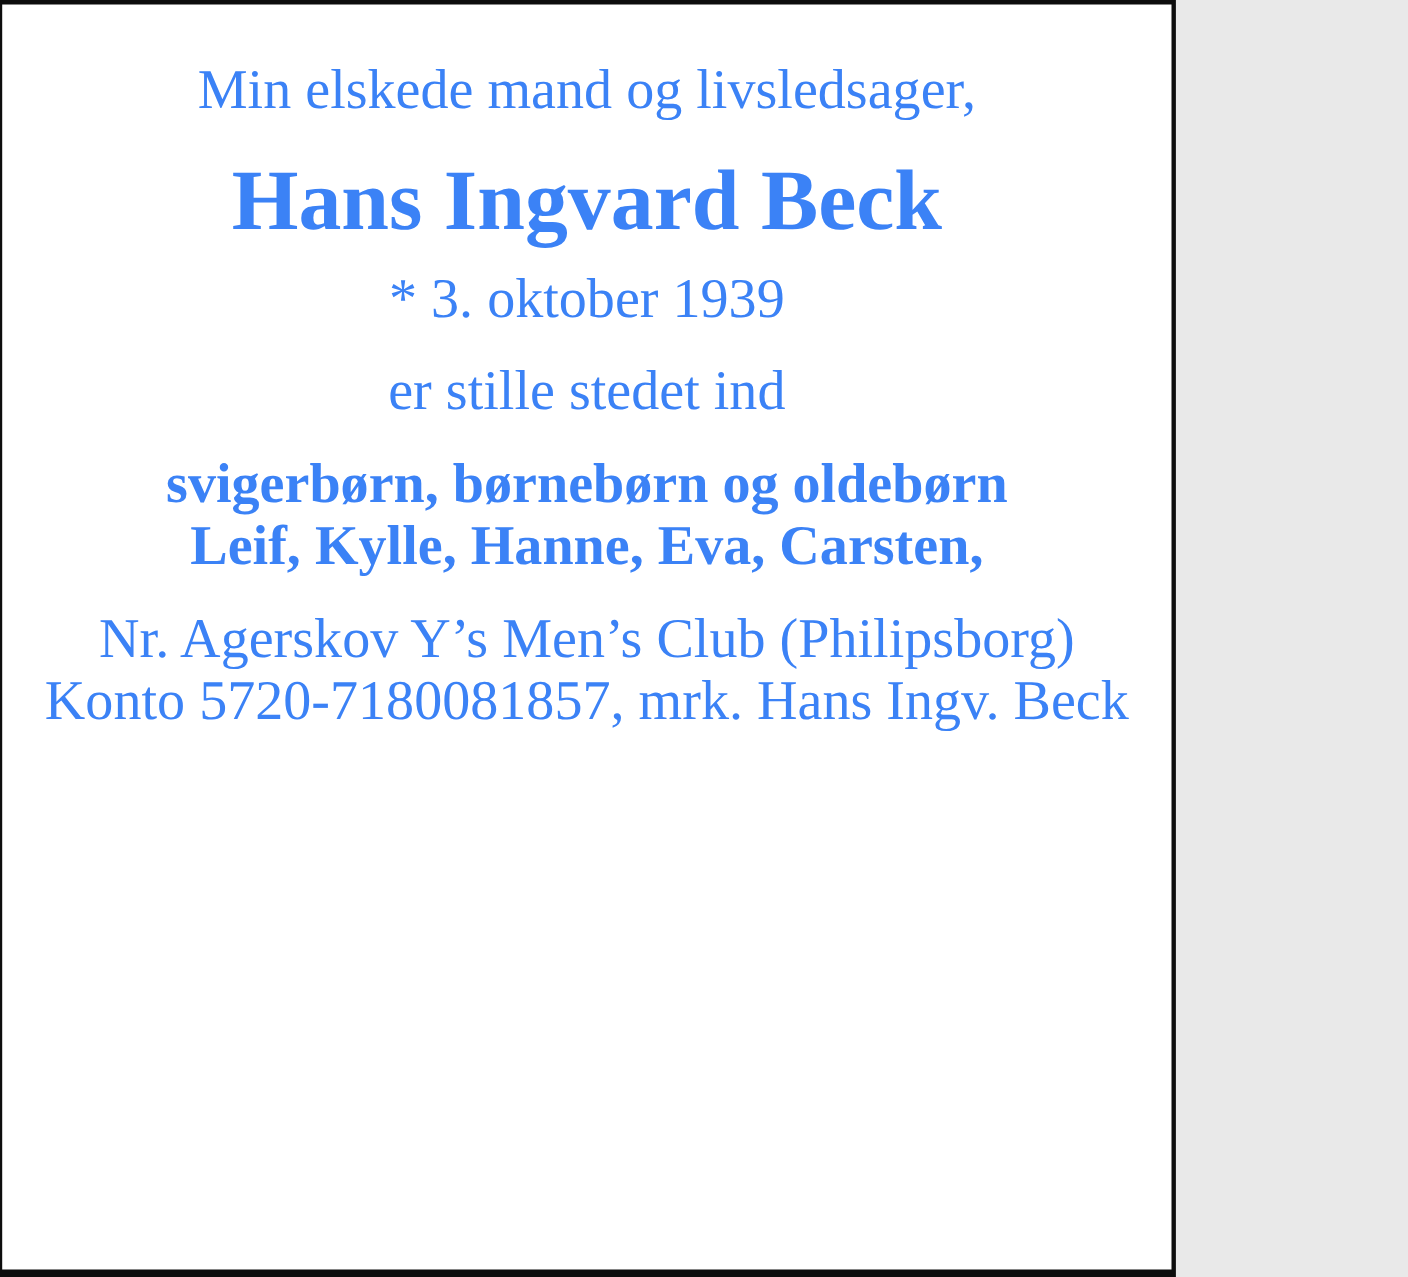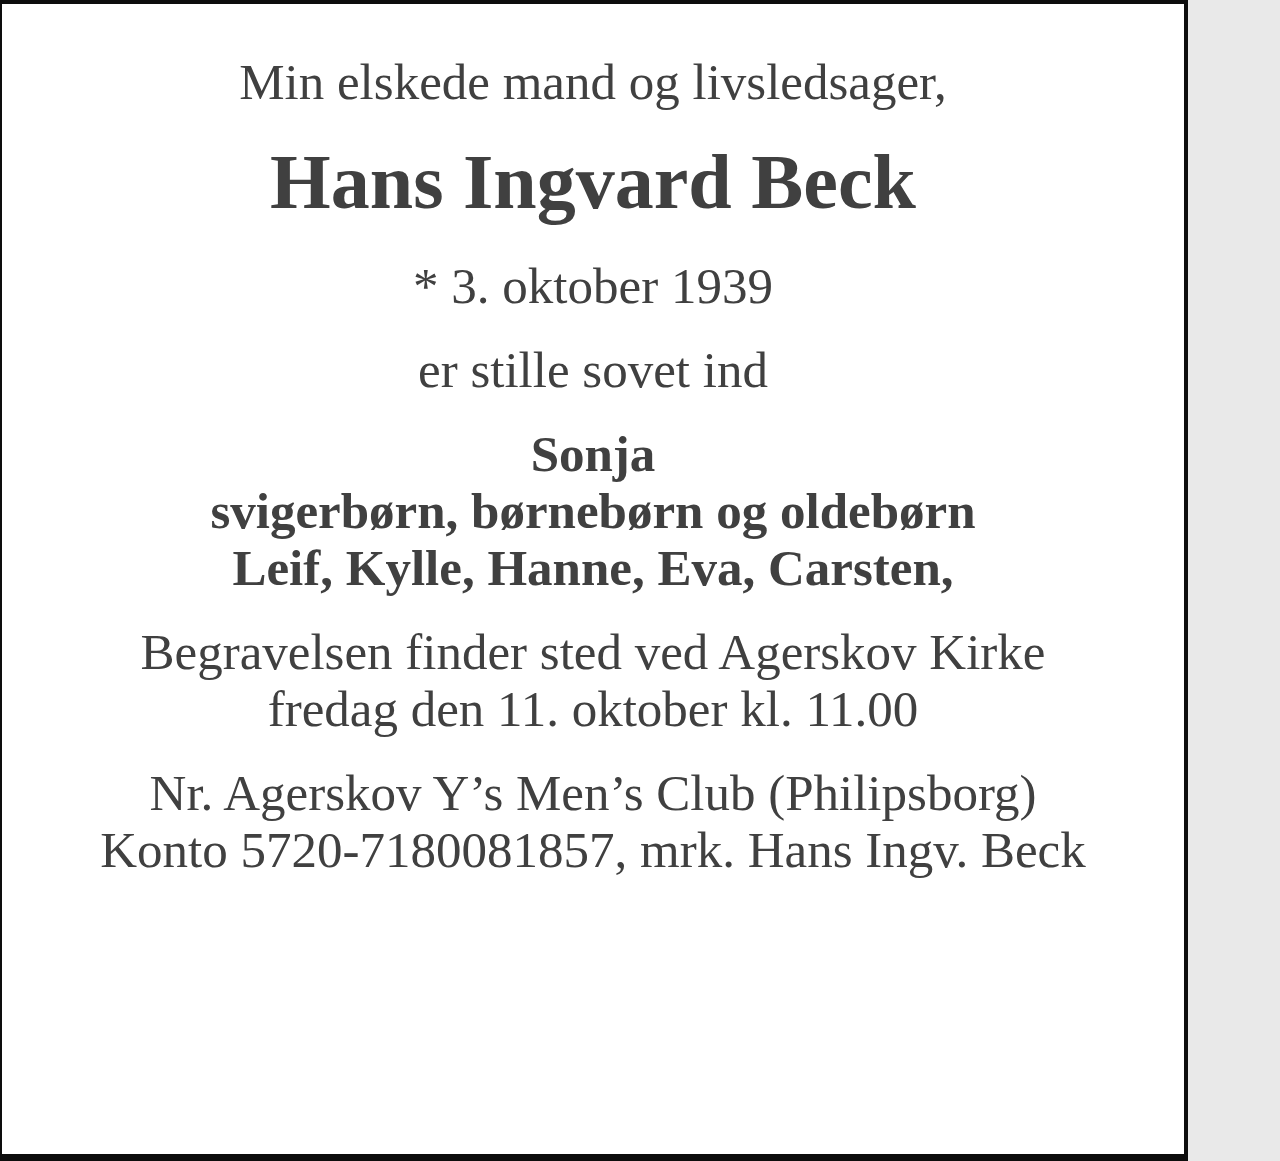--- a/index.html
+++ b/index.html
@@ -3,49 +3,49 @@
 <meta charset="utf-8">
 <title>Dødsannonce</title>
 <style>
   html, body {
     margin: 0;
     padding: 0;
     background: #e9e9e9;
   }
   .page {
     position: relative;
-    width: 1188px;
+    width: 1069px;
     height: 1161px;
     box-sizing: border-box;
     background: #ffffff;
     border-top: 4px solid #0d0d0d;
     border-right: 4px solid #0d0d0d;
     border-bottom: 7px solid #0d0d0d;
     border-left: 2px solid #0d0d0d;
     overflow: hidden;
     font-family: "Liberation Serif", "DejaVu Serif", serif;
-    color: #404040;
+    color: #3b82f6;
   }
   .notice {
     box-sizing: border-box;
     width: 100%;
     height: 100%;
     padding-top: 50px;
     text-align: center;
   }
   .line {
     margin: 0 0 27px 0;
     font-size: 51px;
     line-height: 57px;
     font-weight: 400;
     letter-spacing: 0px;
     white-space: nowrap;
   }
   .name {
-    margin: 0 0 32px 0;
+    margin: 0 0 18px 0;
     font-size: 78px;
     line-height: 88px;
     font-weight: 700;
     white-space: nowrap;
   }
   .group {
     margin: 0 0 27px 0;
     font-size: 51px;
     line-height: 57px;
     white-space: nowrap;
@@ -66,33 +66,28 @@
 <div class="page">
   <main class="notice">
 
     <p class="line">Min elskede mand og livsledsager,</p>
 
 
     <h1 class="name">Hans Ingvard Beck</h1>
 
     <p class="line">* 3. oktober 1939</p>
 
-    <p class="line">er stille sovet ind</p>
+    <p class="line">er stille stedet ind</p>
 
 
     <p class="group bold">
-      <span class="l">Sonja</span>
       <span class="l">svigerbørn, børnebørn og oldebørn</span>
       <span class="l">Leif, Kylle, Hanne, Eva, Carsten,</span>
     </p>
 
-    <p class="group">
-      <span class="l">Begravelsen finder sted ved Agerskov Kirke</span>
-      <span class="l">fredag den 11. oktober kl. 11.00</span>
-    </p>
 
     <p class="group">
       <span class="l">Nr. Agerskov Y’s Men’s Club (Philipsborg)</span>
       <span class="l">Konto 5720-7180081857, mrk. Hans Ingv. Beck</span>
     </p>
 
   </main>
 </div>
 
 </body></html>

